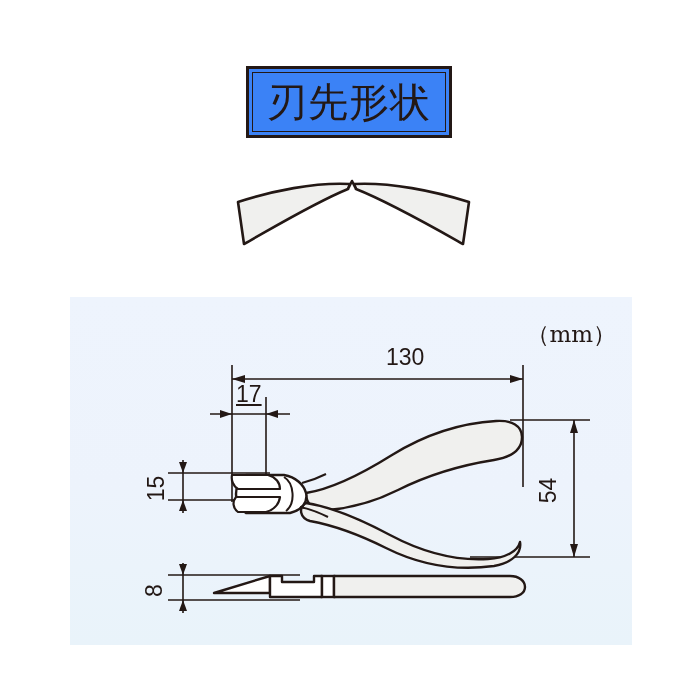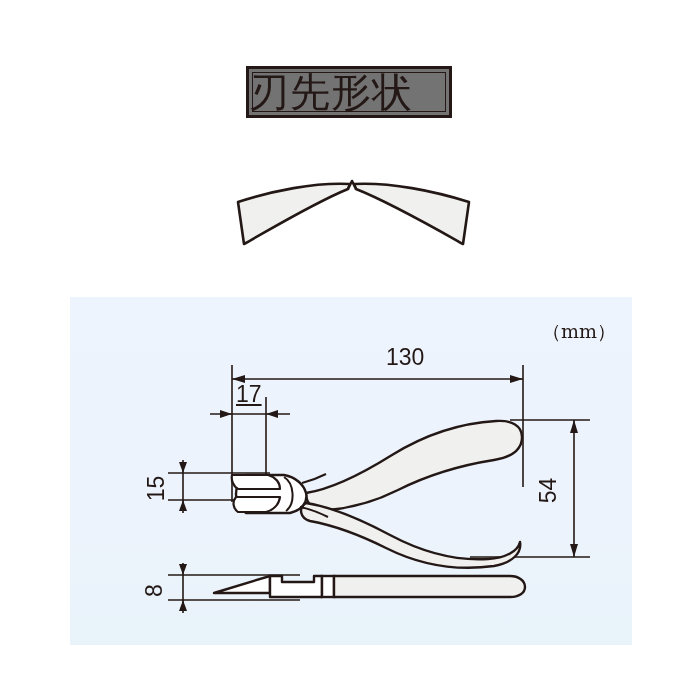--- a/index.html
+++ b/index.html
@@ -20,26 +20,27 @@
     width: 700px;
     height: 700px;
   }
 
   
   .title-plate {
     position: absolute;
     left: 246px;
     top: 66px;
     width: 206px;
-    height: 52px;
+    height: 72px;
     border: 3px solid #231815;
-    background: #737373;
+    background: #3b82f6;
     box-sizing: border-box;
     display: flex;
     align-items: center;
+    justify-content: center;
   }
   .title-plate .inner-line {
     position: absolute;
     left: 3px;
     top: 3px;
     right: 3px;
     bottom: 3px;
     border: 1px solid #231815;
     box-sizing: border-box;
     pointer-events: none;
@@ -70,21 +71,21 @@
     left: 70px;
     top: 297px;
     width: 562px;
     height: 348px;
     background: linear-gradient(180deg, #eef4fd 0%, #edf3fc 55%, #e9f3fa 100%);
   }
   .unit-label {
     position: absolute;
     right: 16px;
     top: 22px;
-    font-size: 19px;
+    font-size: 23px;
     color: #231815;
     font-family: "DejaVu Serif", "Liberation Serif", serif;
     letter-spacing: 0px;
     white-space: nowrap;
   }
 
   .drawing {
     position: absolute;
     left: 0; top: 0;
     width: 562px;

